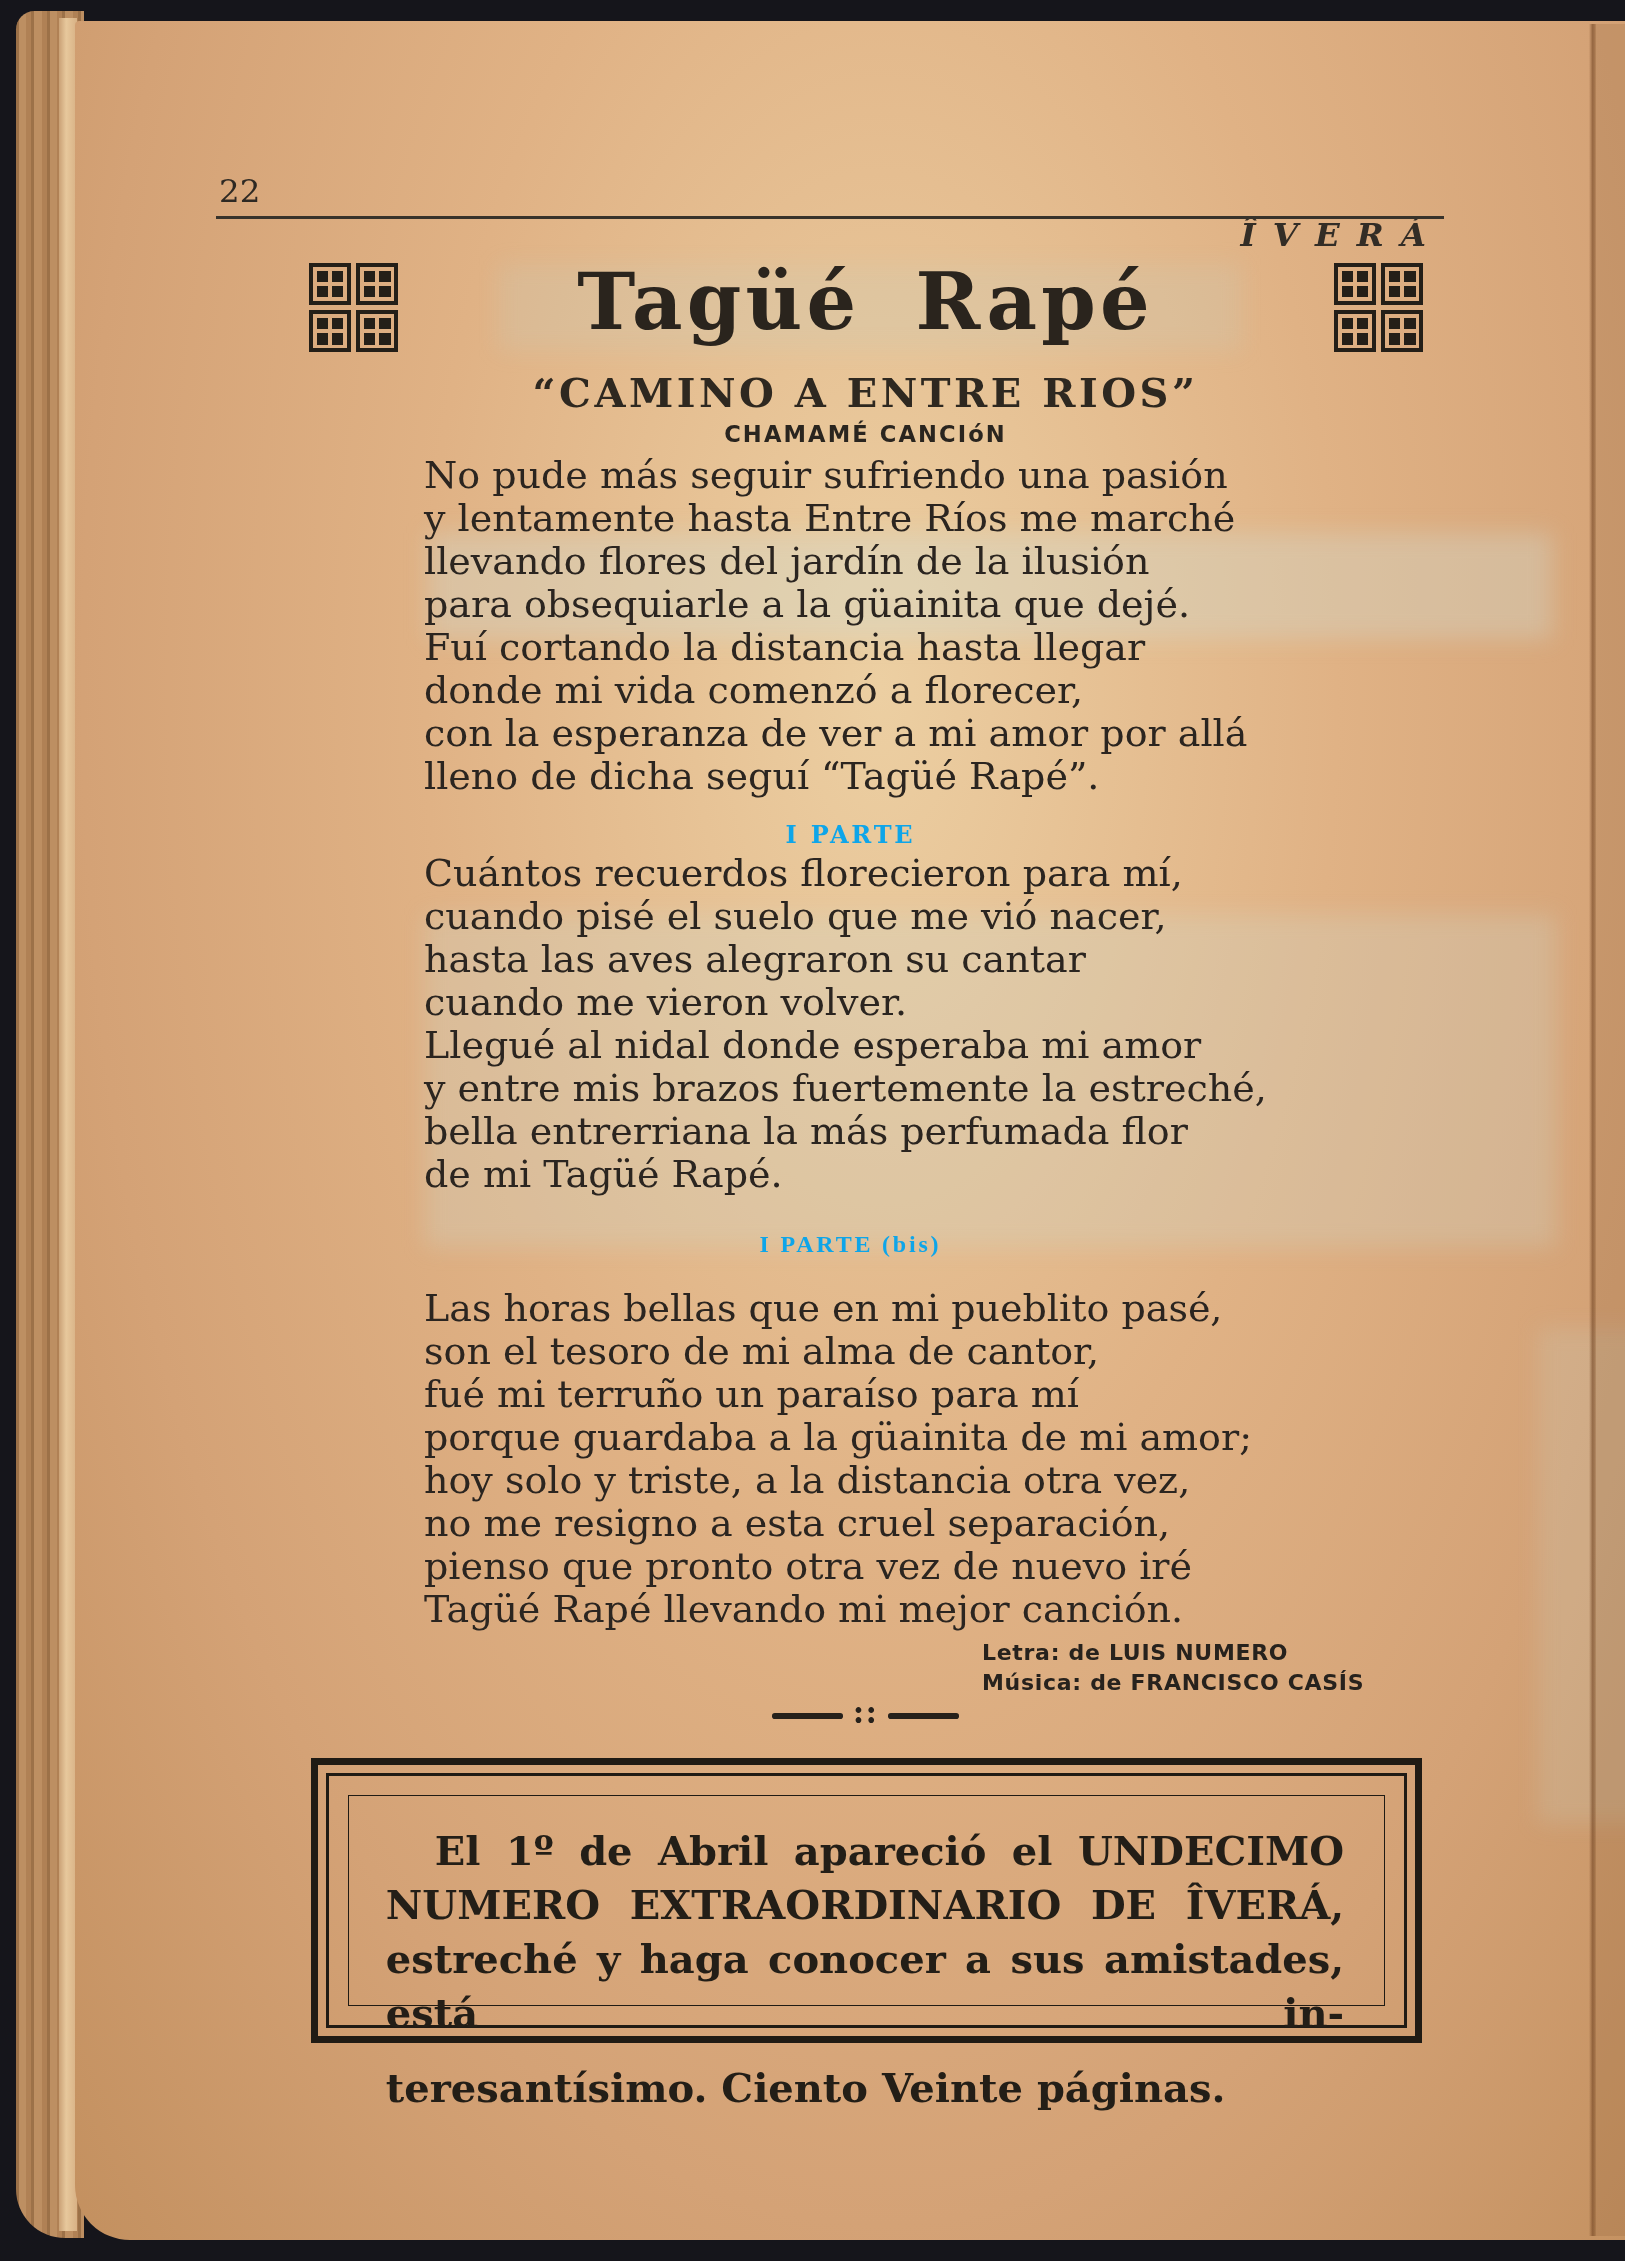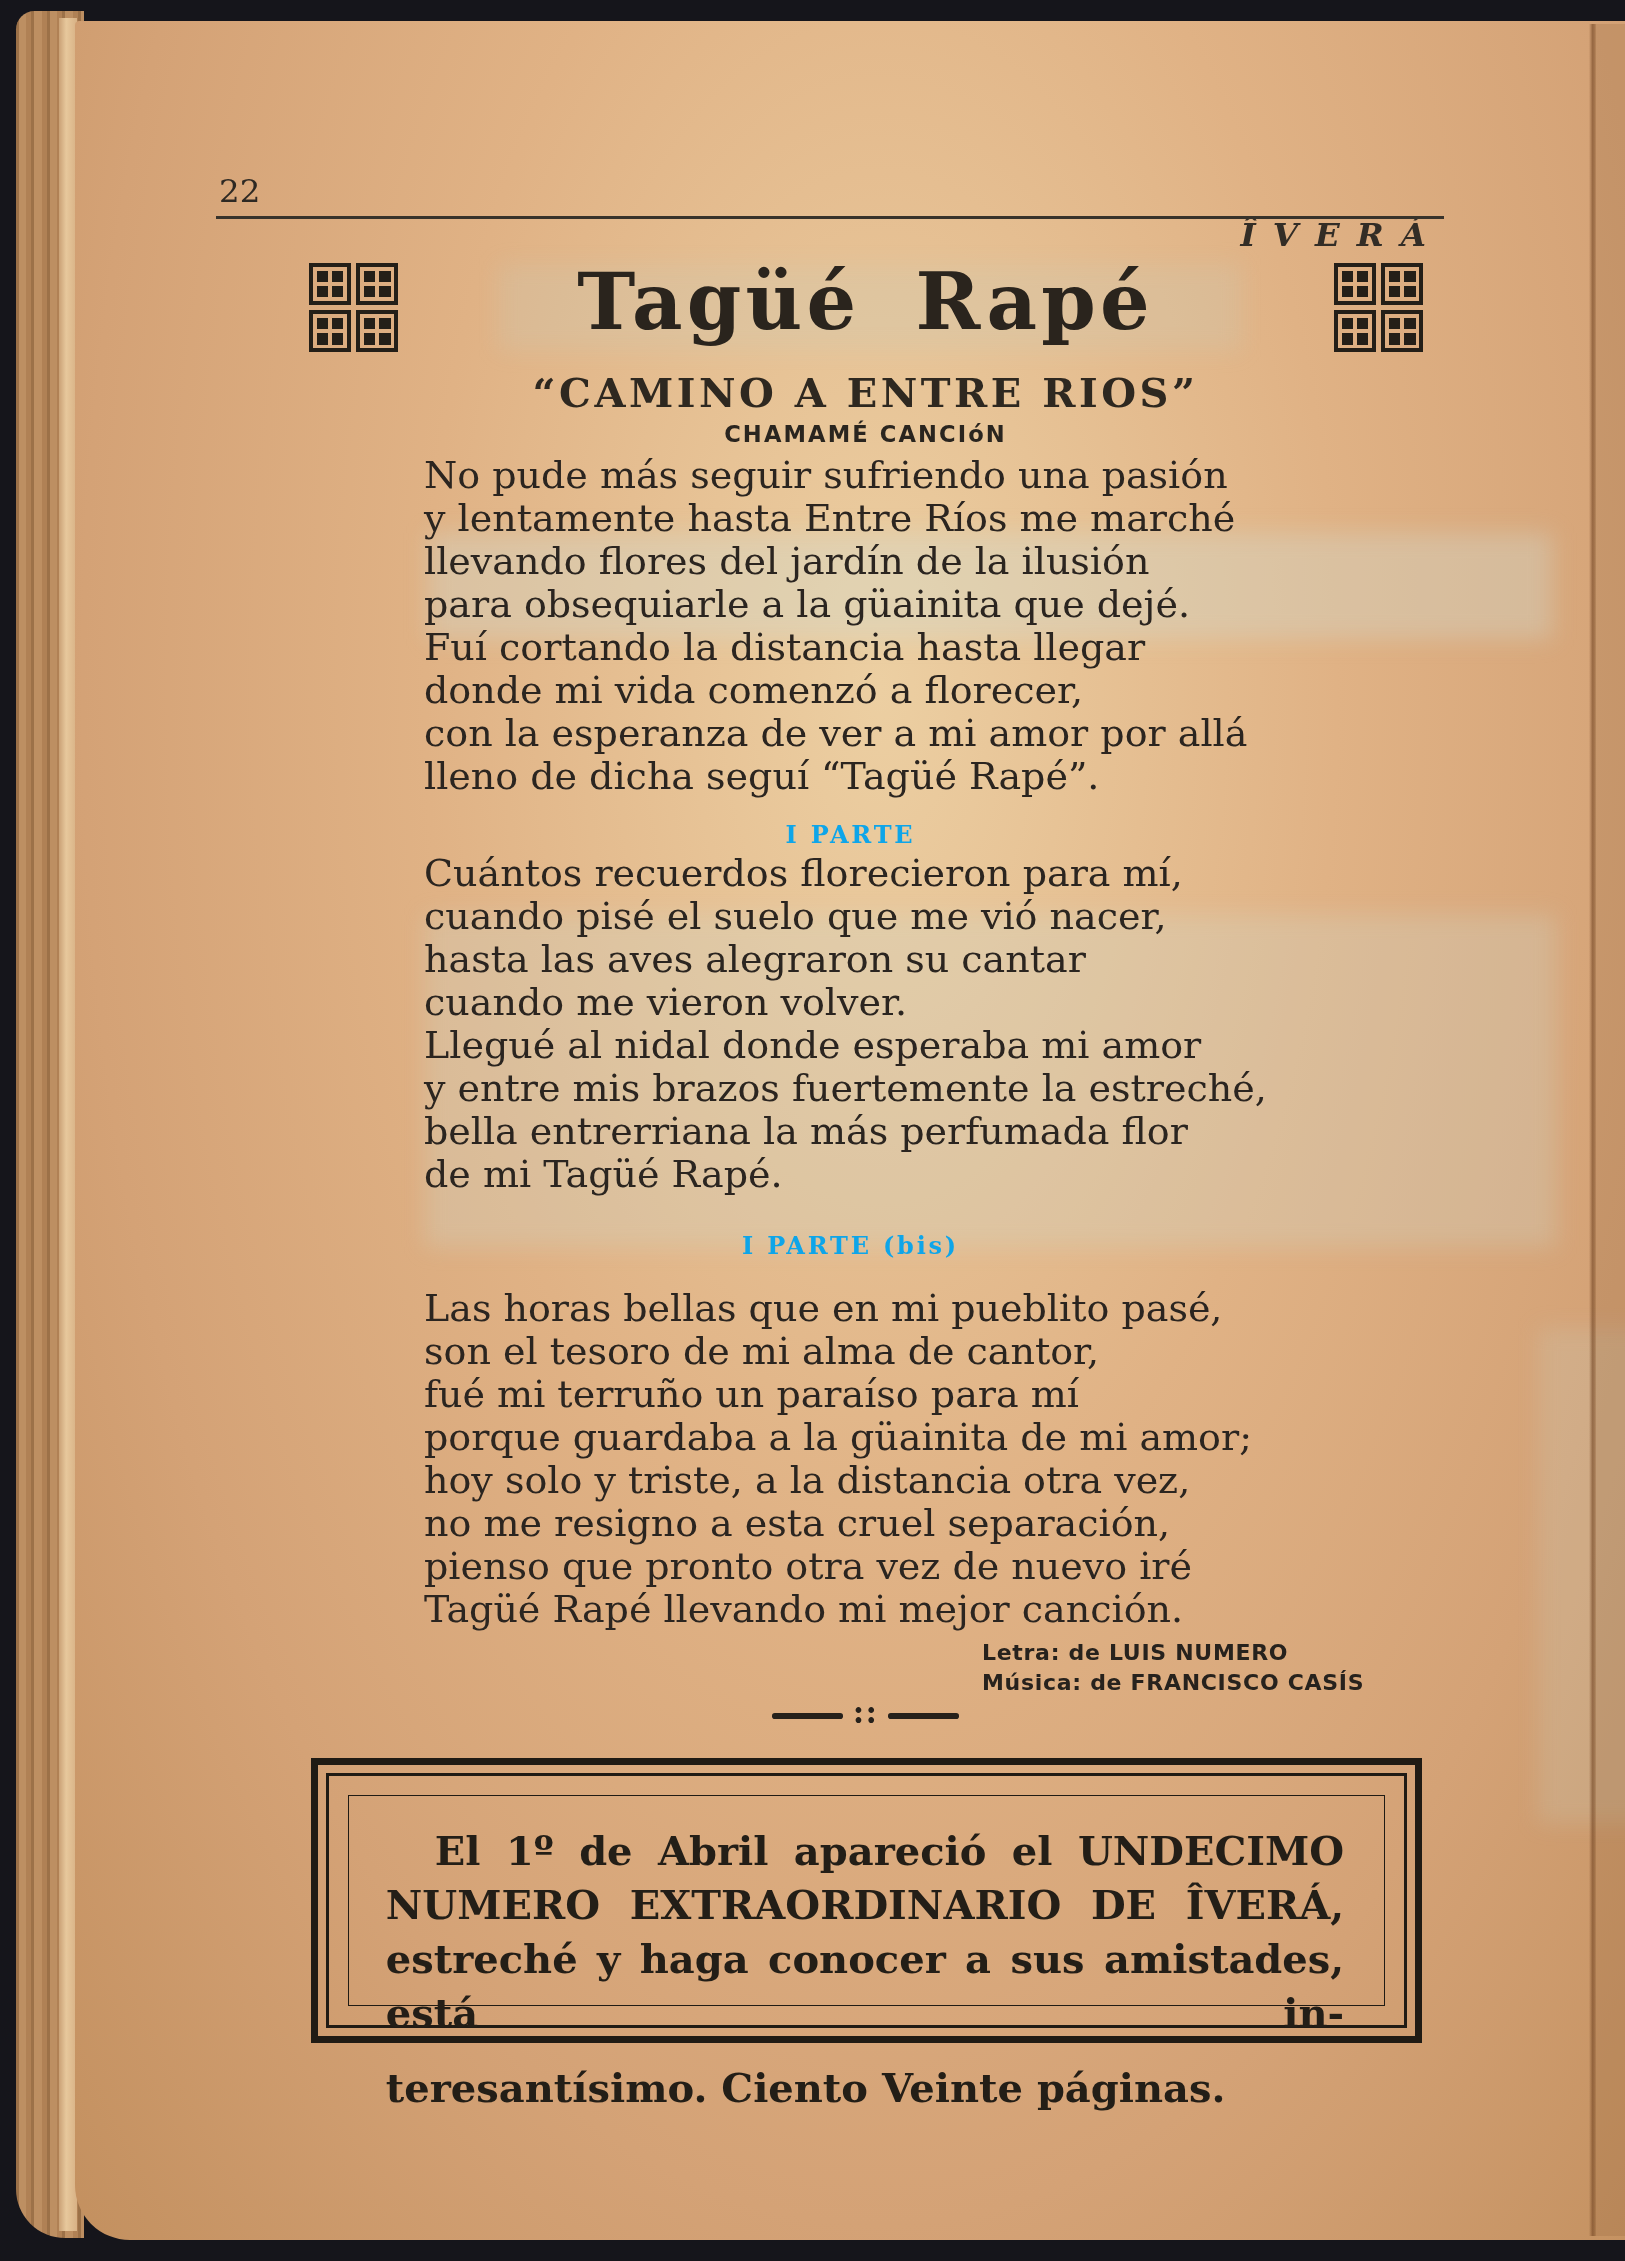--- a/index.html
+++ b/index.html
@@ -50,21 +50,21 @@
     font-size:40px;font-weight:bold;letter-spacing:3.5px;color:#2e2820;}
   .genre{position:absolute;left:311px;top:421px;width:1109px;text-align:center;
     font-family:"DejaVu Sans", sans-serif;font-size:22.6px;font-weight:bold;letter-spacing:2.1px;color:#2a251f;}
 
   .verse{position:absolute;left:424px;width:1074px;font-size:38px;line-height:43px;color:#2b2520;}
   .v1{top:454px;} .v2{top:852px;} .v3{top:1287px;}
   .vline{white-space:nowrap;}
 
   .part-head{position:absolute;left:296px;width:1109px;text-align:center;
     font-size:24px;font-weight:bold;letter-spacing:2.8px;color:#0ea5e9;}
-  .ph1{top:820px;} .ph2{top:1231px;}
+  .ph1{top:820px;} .ph2{top:1231px;font-family:Liberation Serif, serif;}
 
   .credits{position:absolute;left:982px;top:1638px;font-family:"DejaVu Sans", sans-serif;
     font-size:22px;font-weight:bold;line-height:30px;color:#27221d;letter-spacing:0.7px;}
 
   .divider{position:absolute;left:311px;top:1709px;width:1109px;display:flex;
     align-items:center;justify-content:center;gap:10px;}
   .dash{width:71px;height:5.7px;background:#26211b;border-radius:2.8px;}
   .colons{font-size:31px;font-weight:bold;color:#26211b;line-height:14px;letter-spacing:1.4px;
     transform:translateY(-4.2px);}
 

